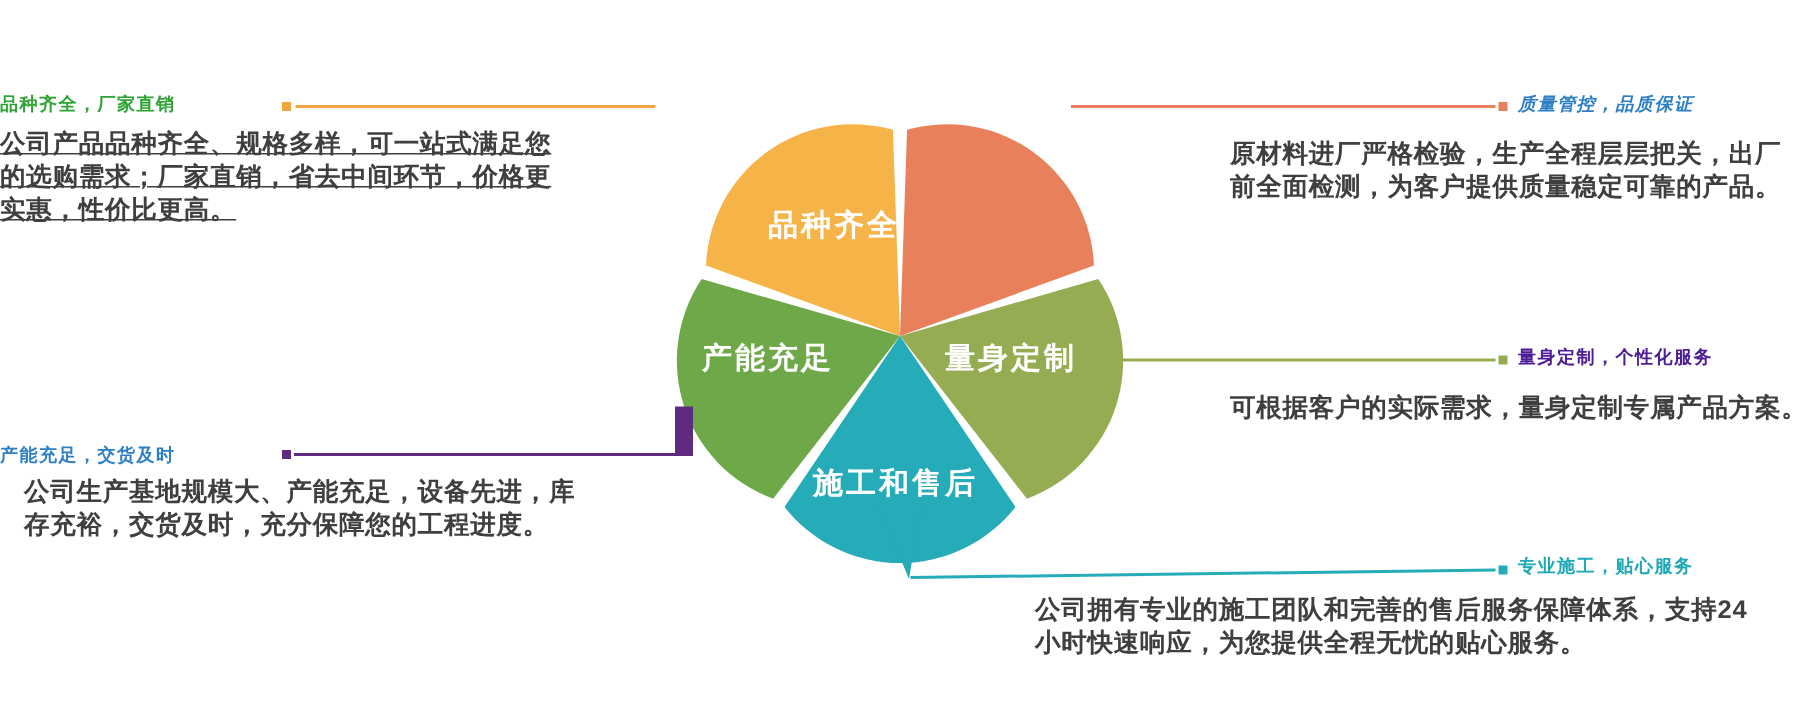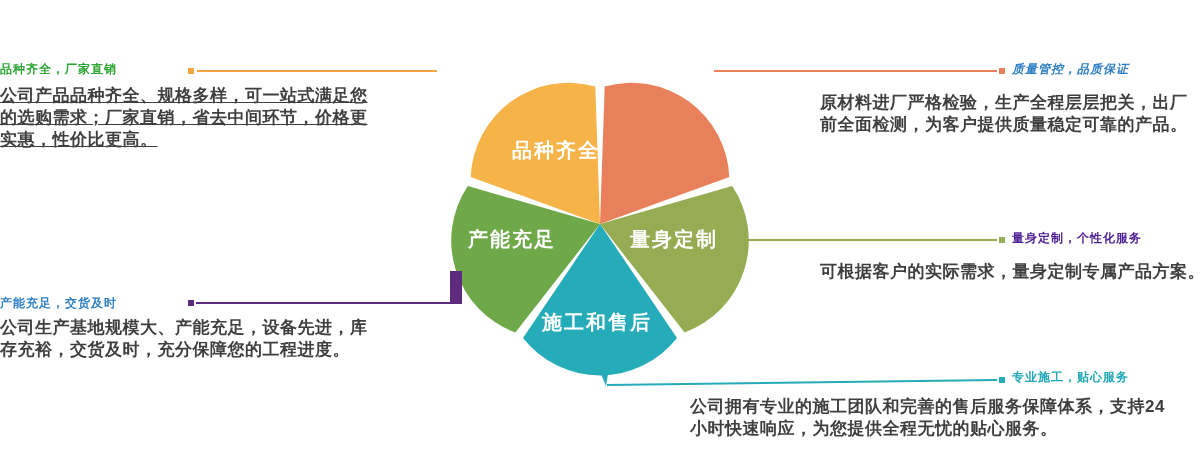--- a/index.html
+++ b/index.html
@@ -26,21 +26,21 @@
   }
   .t-variety{left:0;top:61px;}
   .b-variety{left:0;top:85px;width:380px;text-decoration:underline;}
   .t-quality{left:1012px;top:61px;}
   .b-quality{left:820px;top:92px;width:385px;}
   .t-custom{left:1012px;top:230px;}
   .b-custom{left:820px;top:261px;width:385px;}
   .t-aftersale{left:1012px;top:369px;}
   .b-aftersale{left:690px;top:396px;width:510px;}
   .t-capacity{left:0;top:295px;}
-  .b-capacity{left:0;top:317px;width:395px;}
+  .b-capacity{left:16px;top:317px;width:395px;}
 </style>
 </head>
 <body>
 
 <div class="stage">
 
   <svg class="layer" width="1200" height="472" viewBox="0 0 1200 472">
 
     <g transform="translate(600,224)">
       <path d="M 0 0 L -77 -114 A 98 98 0 0 1 77 -114 Z" transform="rotate(-36)" fill="#F6B347"></path>

